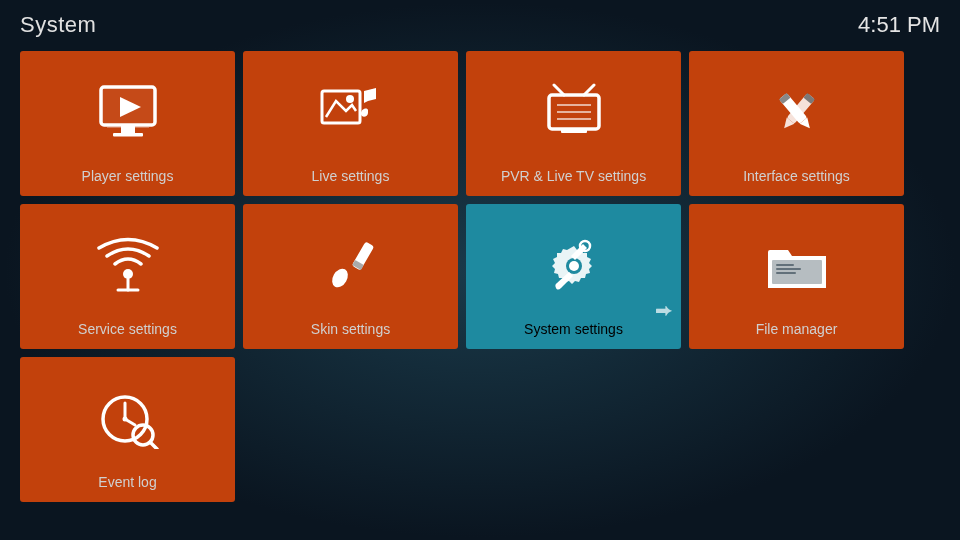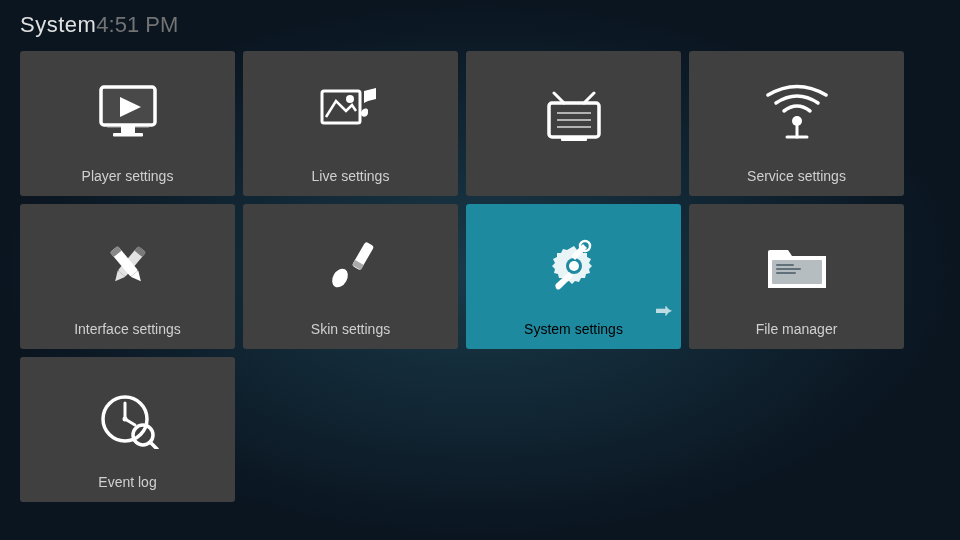--- a/index.html
+++ b/index.html
@@ -26,49 +26,50 @@
     .app-container {
       position: relative;
       z-index: 1;
       width: 960px;
       height: 540px;
     }
 
     
     .header {
       display: flex;
+      justify-content: space-between;
       align-items: center;
       padding: 12px 20px 8px 20px;
     }
 
     .app-title {
       font-size: 22px;
       font-weight: 300;
       color: #e0e0e0;
       letter-spacing: 0.5px;
     }
 
     .clock {
       font-size: 22px;
       font-weight: 300;
-      color: #737373;
+      color: #e5e5e5;
     }
 
     
     .grid {
       display: grid;
       grid-template-columns: repeat(4, 215px);
       grid-template-rows: repeat(3, 145px);
       gap: 8px;
       padding: 0 20px;
       margin-top: 5px;
     }
 
     .tile {
-      background: #404040;
+      background: #c2410c;
       border-radius: 3px;
       display: flex;
       flex-direction: column;
       align-items: center;
       justify-content: center;
       cursor: pointer;
       position: relative;
       transition: background 0.15s;
       padding: 15px 10px 12px 10px;
     }
@@ -165,39 +166,21 @@
 
           <line x1="45" y1="12" x2="55" y2="2" stroke="white" stroke-width="3" stroke-linecap="round"></line>
 
           <line x1="18" y1="22" x2="52" y2="22" stroke="white" stroke-width="2" opacity="0.6"></line>
           <line x1="18" y1="29" x2="52" y2="29" stroke="white" stroke-width="2" opacity="0.6"></line>
           <line x1="18" y1="36" x2="52" y2="36" stroke="white" stroke-width="2" opacity="0.6"></line>
 
           <rect x="22" y="46" width="26" height="4" rx="1" fill="white"></rect>
         </svg>
       </div>
-    </div>
-
-    <div class="tile">
-      <div class="icon-area">
-        <svg width="70" height="60" viewBox="0 0 70 60">
-
-          <circle cx="35" cy="38" r="5" fill="white"></circle>
-
-          <path d="M22 28 Q35 18 48 28" fill="none" stroke="white" stroke-width="3.5" stroke-linecap="round"></path>
-
-          <path d="M14 20 Q35 6 56 20" fill="none" stroke="white" stroke-width="3.5" stroke-linecap="round"></path>
-
-          <path d="M6 12 Q35 -5 64 12" fill="none" stroke="white" stroke-width="3.5" stroke-linecap="round"></path>
-
-          <line x1="35" y1="43" x2="35" y2="54" stroke="white" stroke-width="3" stroke-linecap="round"></line>
-          <line x1="25" y1="54" x2="45" y2="54" stroke="white" stroke-width="3" stroke-linecap="round"></line>
-        </svg>
-      </div>
-      <span class="label">Service settings</span>
+      <span class="label">PVR &amp; Live TV settings</span>
     </div>
 
     <div class="tile">
       <div class="icon-area">
         <svg width="70" height="60" viewBox="0 0 70 60">
 
           <g transform="rotate(-40, 35, 30)">
             <rect x="30" y="8" width="10" height="32" rx="2" fill="white"></rect>
             <polygon points="30,40 40,40 35,50" fill="white"></polygon>
             <rect x="30" y="8" width="10" height="6" rx="1" fill="#888"></rect>
@@ -210,20 +193,39 @@
           </g>
         </svg>
       </div>
       <span class="label">Interface settings</span>
     </div>
 
     <div class="tile">
       <div class="icon-area">
         <svg width="70" height="60" viewBox="0 0 70 60">
 
+          <circle cx="35" cy="38" r="5" fill="white"></circle>
+
+          <path d="M22 28 Q35 18 48 28" fill="none" stroke="white" stroke-width="3.5" stroke-linecap="round"></path>
+
+          <path d="M14 20 Q35 6 56 20" fill="none" stroke="white" stroke-width="3.5" stroke-linecap="round"></path>
+
+          <path d="M6 12 Q35 -5 64 12" fill="none" stroke="white" stroke-width="3.5" stroke-linecap="round"></path>
+
+          <line x1="35" y1="43" x2="35" y2="54" stroke="white" stroke-width="3" stroke-linecap="round"></line>
+          <line x1="25" y1="54" x2="45" y2="54" stroke="white" stroke-width="3" stroke-linecap="round"></line>
+        </svg>
+      </div>
+      <span class="label">Service settings</span>
+    </div>
+
+    <div class="tile">
+      <div class="icon-area">
+        <svg width="70" height="60" viewBox="0 0 70 60">
+
           <rect x="42" y="6" width="10" height="28" rx="3" transform="rotate(30, 47, 20)" fill="white"></rect>
 
           <ellipse cx="24" cy="42" rx="7" ry="10" transform="rotate(30, 24, 42)" fill="white"></ellipse>
 
           <rect x="37" y="26" width="10" height="6" rx="1" transform="rotate(30, 42, 29)" fill="#aaa"></rect>
         </svg>
       </div>
       <span class="label">Skin settings</span>
     </div>
 

